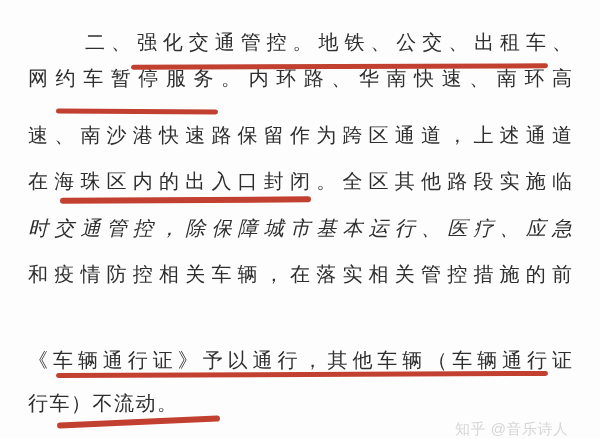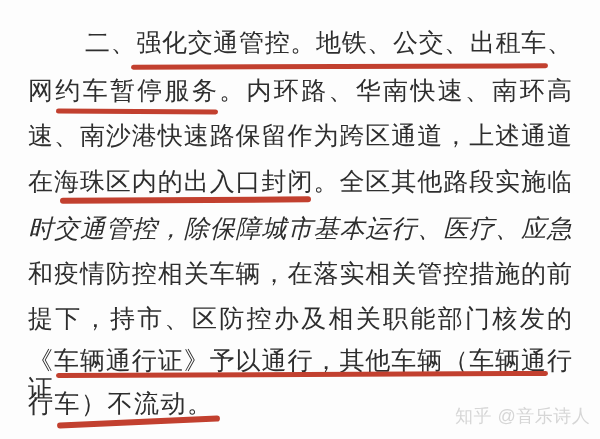--- a/index.html
+++ b/index.html
@@ -17,71 +17,70 @@
   .page {
     position: relative;
     width: 600px;
     height: 439px;
     background: var(--bg-color);
   }
   .text-line {
     position: absolute;
     left: 28px;
     width: 544px;
-    font-size: 25px;
+    font-size: 20px;
     line-height: 28px;
     font-weight: 500;
     color: var(--text-color);
     text-align: justify;
     text-align-last: justify;
     text-justify: inter-character;
     white-space: normal;
   }
   .line-0 { top: 28px;  text-indent: 57px; }
-  .line-1 { top: 76px; }
+  .line-1 { top: 64px; }
   .line-2 { top: 121px; }
   .line-3 { top: 167px; }
   .line-4 { top: 214px; font-style: italic; }
   .line-5 { top: 260px; font-family: Liberation Serif, serif; }
   .line-6 { top: 304px; }
   .line-7 { top: 346px; }
   .line-8 { top: 389px; text-align-last: left; letter-spacing: 1.5px; }
   .underline {
     position: absolute;
     background: var(--underline-color);
     border-radius: 3px;
   }
   .u1 { left: 131px; top: 64px;  width: 417px; height: 4.5px; transform: rotate(-0.2deg); }
   .u2 { left: 56px;  top: 109px; width: 162px; height: 5px;   transform: rotate(0.3deg); }
   .u3 { left: 60px;  top: 197px; width: 251px; height: 5.5px; transform: rotate(-0.3deg); }
   .u4 { left: 56px;  top: 372px; width: 492px; height: 5px;   transform: rotate(-0.25deg); }
   .u5 { left: 57px;  top: 419px; width: 163px; height: 5.5px; transform: rotate(-2.5deg); }
   .watermark {
     position: absolute;
     left: 455px;
-    top: 404px;
-    font-size: 18px;
+    top: 420px;
+    font-size: 15px;
     letter-spacing: 0.5px;
     color: var(--watermark-color);
     white-space: nowrap;
     text-align: right;
   }
 </style>
 </head>
 <body>
 
 <div class="page">
 
   <div class="text-line line-0">二、强化交通管控。地铁、公交、出租车、</div>
   <div class="text-line line-1">网约车暂停服务。内环路、华南快速、南环高</div>
   <div class="text-line line-3">在海珠区内的出入口封闭。全区其他路段实施临</div>
   <div class="text-line line-2">速、南沙港快速路保留作为跨区通道，上述通道</div>
   <div class="text-line line-4">时交通管控，除保障城市基本运行、医疗、应急</div>
   <div class="text-line line-5">和疫情防控相关车辆，在落实相关管控措施的前</div>
-  <div class="text-line line-6">提下，持市、区防控办及相关职能部门核发的</div>
   <div class="text-line line-7">《车辆通行证》予以通行，其他车辆（车辆通行证</div>
   <div class="text-line line-8">行车）不流动。</div>
 
   <div class="underline u1"></div>
   <div class="underline u2"></div>
   <div class="underline u3"></div>
   <div class="underline u4"></div>
   <div class="underline u5"></div>
 
   <div class="watermark">知乎 @音乐诗人</div>

